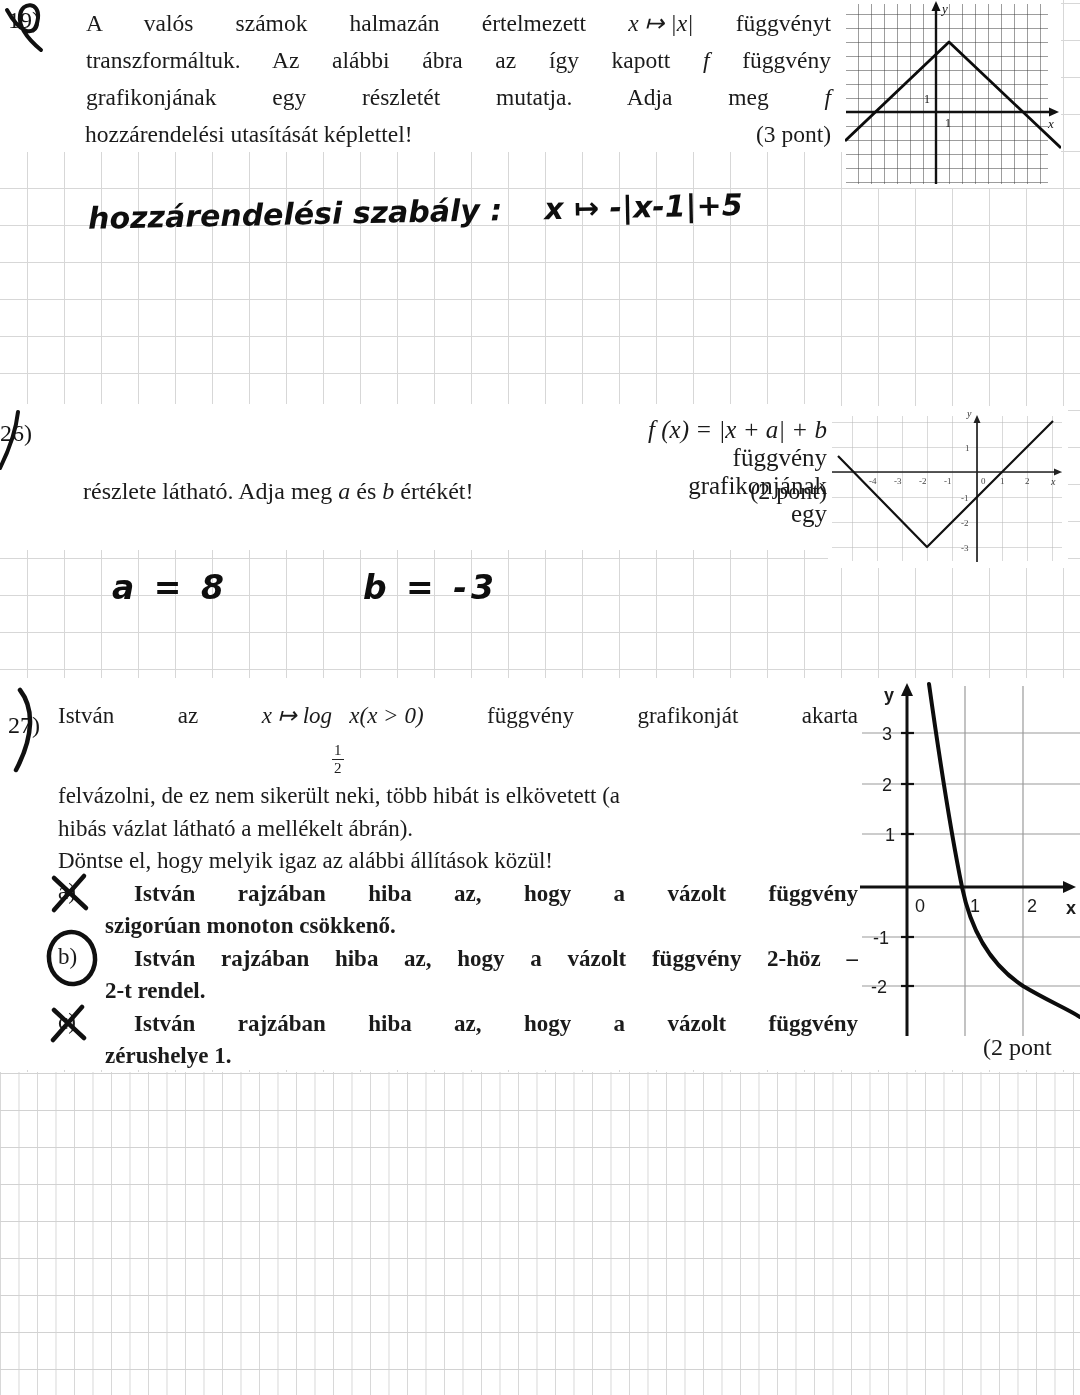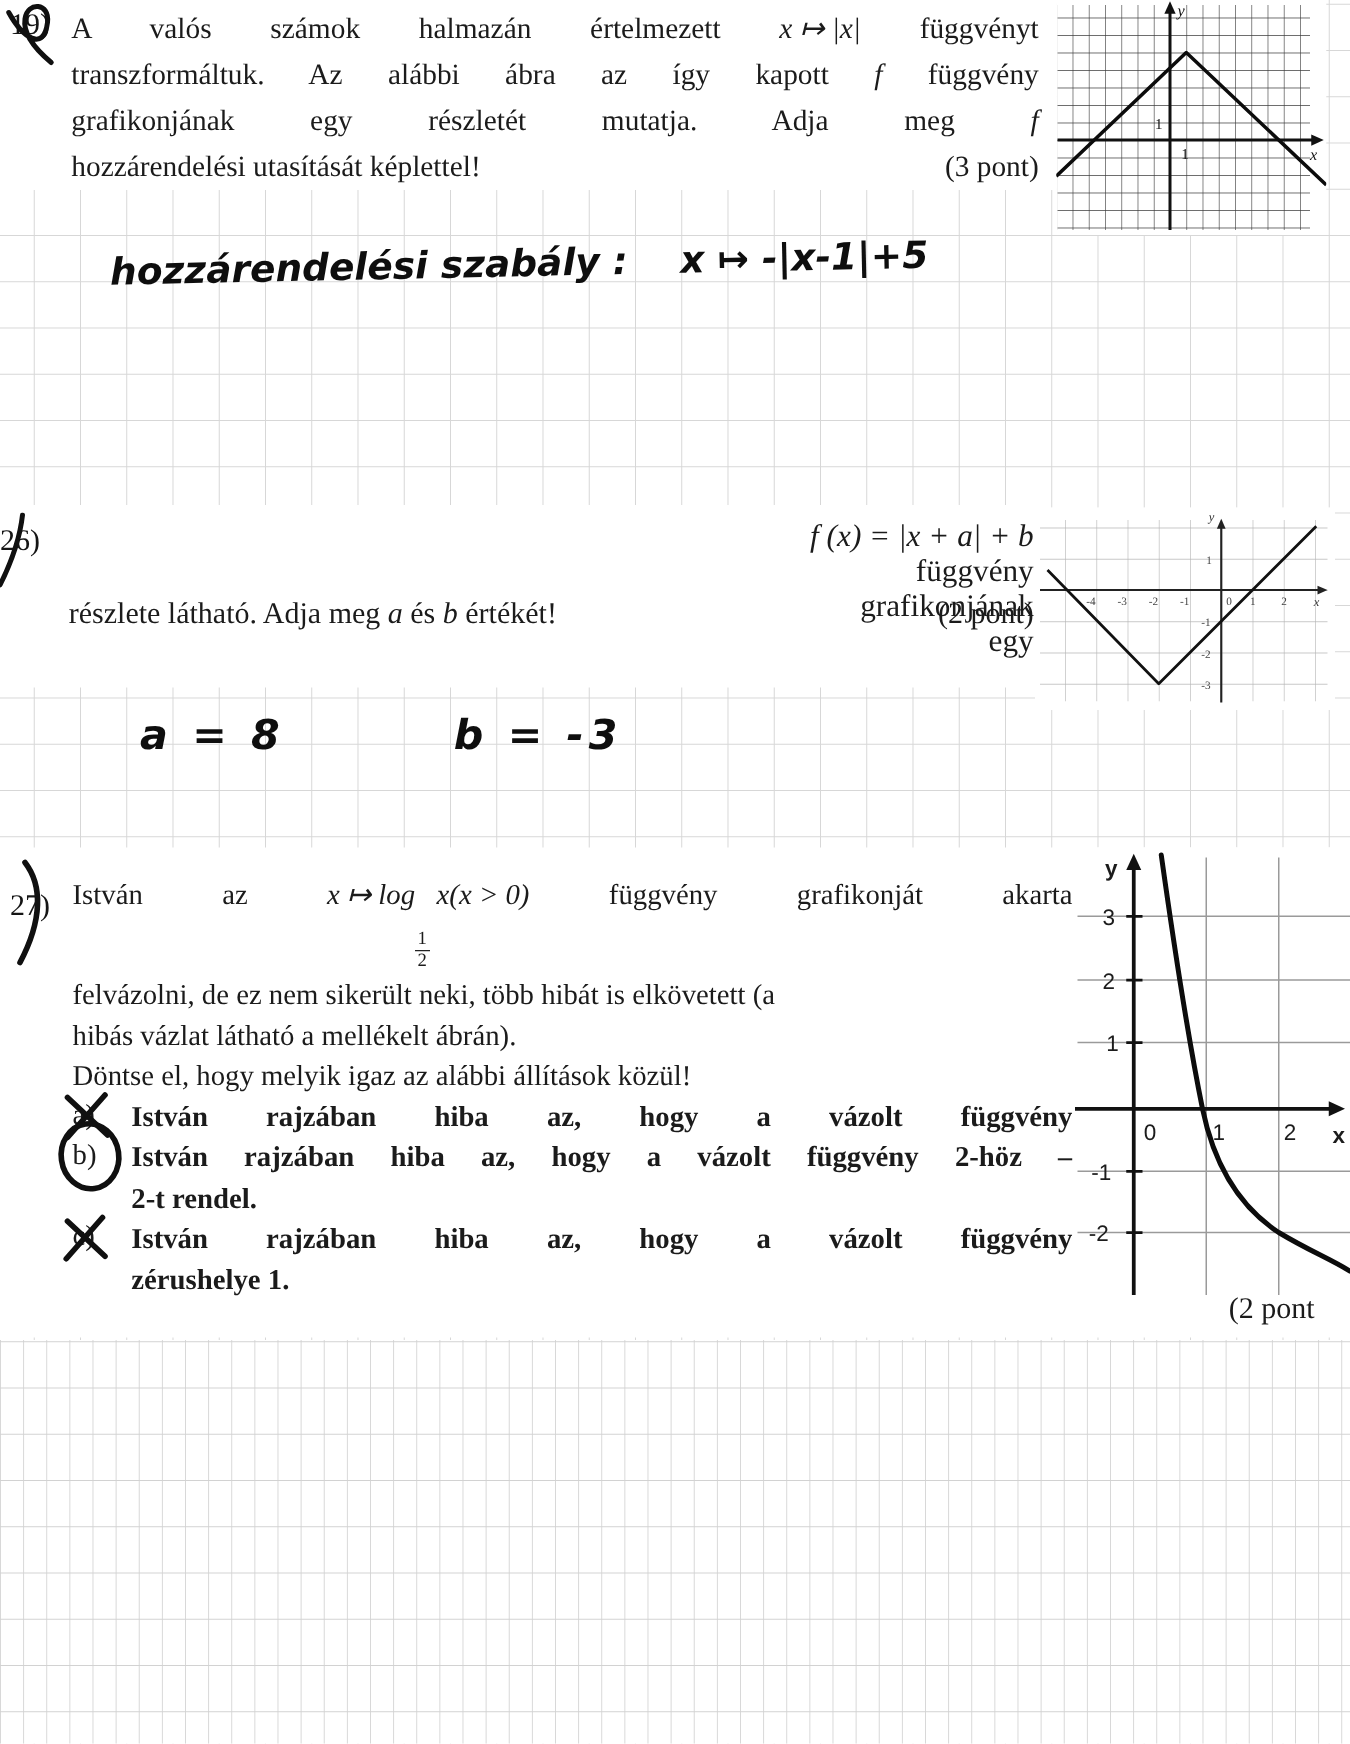--- a/index.html
+++ b/index.html
@@ -24,22 +24,22 @@
     background-size:18.5px 37px;background-position:0 1px;
   }
   
   .block{position:absolute;background:#fff;z-index:2;}
   #p19-block{left:0;top:0;width:845px;height:152px;}
   #p26-block{left:0;top:404px;width:833px;height:146px;}
   #p27-block{left:0;top:678px;width:1080px;height:392px;}
 
   .prob-number{position:absolute;font-size:24px;color:#151515;}
   .body-19{margin:5px 14px 0 57px;font-size:23.5px;line-height:37px;}
-  .jline{text-align:justify;text-align-last:justify;}
-  .flexline{display:flex;justify-content:space-between;align-items:flex-end;}
+  .jline{text-align:justify;text-align-last:justify;margin-left:29px;}
+  .flexline{display:flex;justify-content:space-between;align-items:flex-end;margin-left:28px;}
   .math{font-style:italic;}
   .math-ib{display:inline-block;font-style:italic;white-space:nowrap;}
 
   .body-26{margin:12px 6px 0 55px;font-size:24px;}
   .l26-1{line-height:42px;}
   .l26-2{height:54px;display:flex;justify-content:space-between;align-items:flex-end;font-size:25px;flex-direction:column;}
   .l26-3{line-height:42px;}
 
   .body-27{margin:24px 0 0 58px;width:800px;font-size:23px;}
   .l27-1{height:78px;text-align:justify;text-align-last:justify;}
@@ -203,20 +203,21 @@
 
     <div class="option">
       <span class="opt-letter">
         <span>a)</span>
         <svg class="mark-svg" style="left:-10px;top:-8px;" width="44" height="44" viewBox="0 0 44 44">
           <path d="M6,8 L38,38 M36,6 L6,40" fill="none" stroke="#101010" stroke-width="4.5" stroke-linecap="round"></path>
         </svg>
       </span>
       <span class="opt-text">
         <div class="l27 jline">István rajzában hiba az, hogy a vázolt függvény</div>
+        <div class="l27">szigorúan monoton csökkenő.</div>
       </span>
     </div>
 
     <div class="option">
       <span class="opt-letter">
         <span>b)</span>
         <svg class="mark-svg" style="left:-16px;top:-16px;" width="62" height="62" viewBox="0 0 62 62">
           <ellipse cx="30" cy="31" rx="23" ry="26" fill="none" stroke="#101010" stroke-width="4.5" transform="rotate(-8 30 31)"></ellipse>
         </svg>
       </span>

